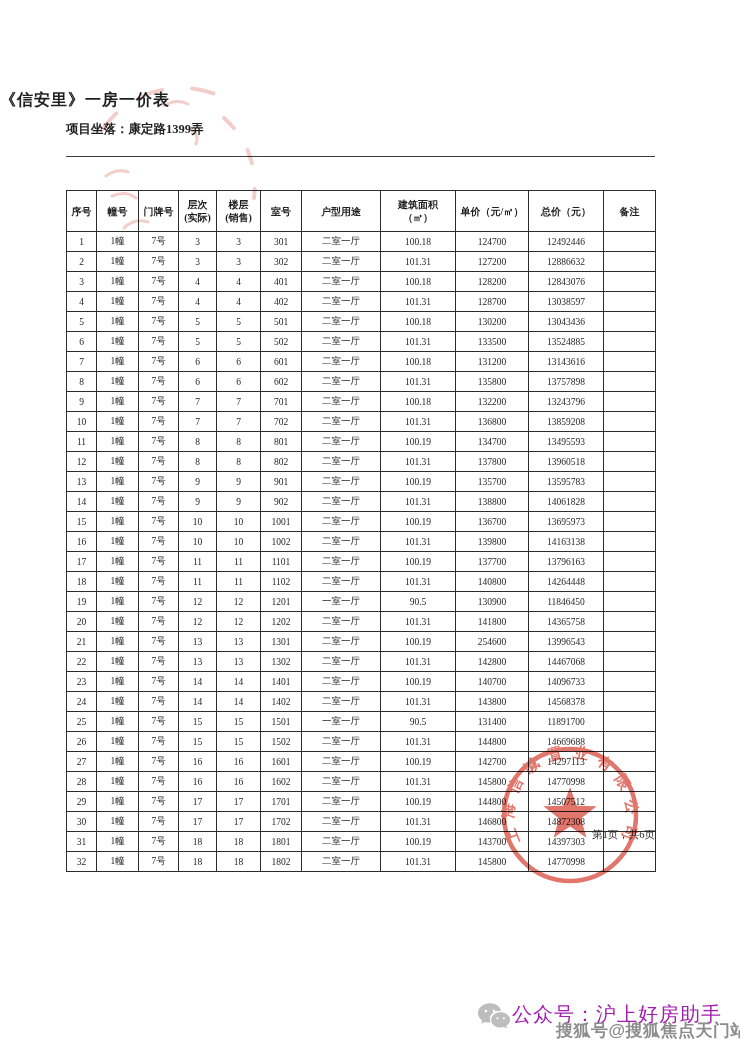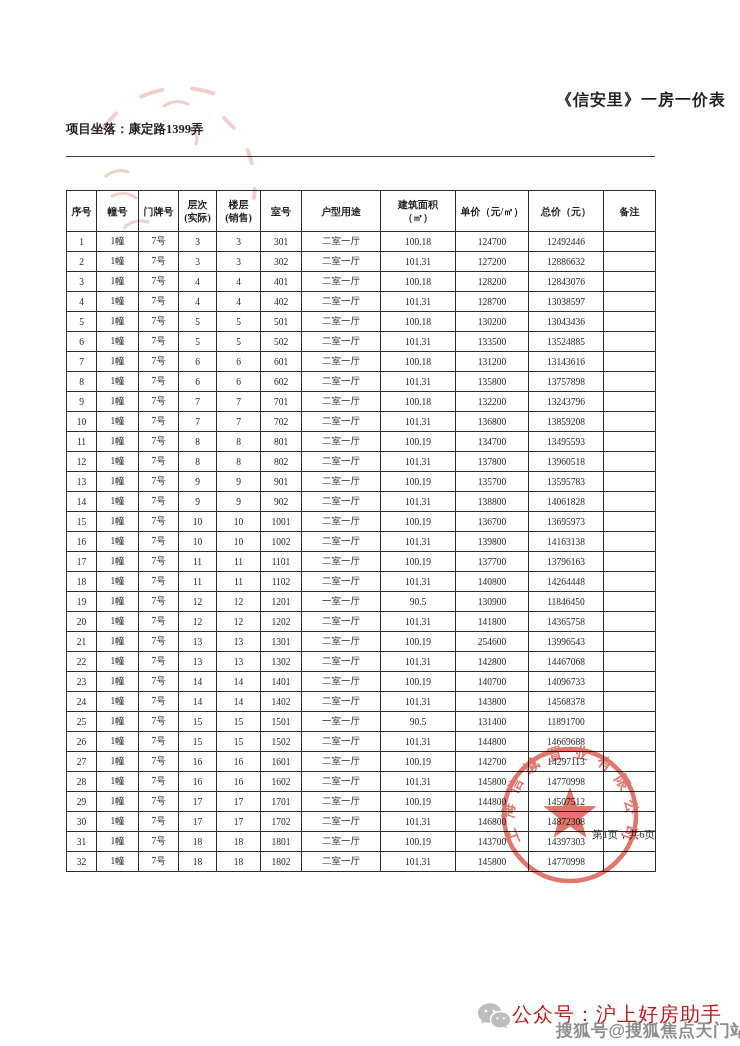--- a/index.html
+++ b/index.html
@@ -1,21 +1,21 @@
 <!DOCTYPE html>
 <html><head>
 <meta charset="utf-8">
 <style>
   html,body{margin:0;padding:0;background:#ffffff;}
   .page{
     position:relative;width:740px;height:1046px;background:#ffffff;overflow:hidden;
     font-family:"Liberation Serif","DejaVu Serif",serif;color:#1f1f1f;
   }
   .doc-title{
-    position:absolute;top:90px;left:0;width:726px;text-align:right;
+    position:absolute;top:90px;left:0;width:726px;text-align:left;
     font-size:16px;font-weight:bold;letter-spacing:1px;
   }
   .location-line{
     position:absolute;top:121px;left:66px;width:589px;
     font-size:12.5px;font-weight:bold;border-bottom:1px solid #3c3c3c;padding-bottom:18px;
   }
   table.price-table{
     position:absolute;top:142px;left:66px;width:589px;
     border-collapse:collapse;table-layout:fixed;
     border:1.5px solid #262626;
@@ -34,21 +34,21 @@
   }
   .seal{
     position:absolute;left:494px;top:739px;width:152px;height:152px;
     opacity:.82;mix-blend-mode:multiply;pointer-events:none;
   }
   .partial-seal{
     position:absolute;left:72px;top:78px;width:220px;height:190px;
     opacity:.38;mix-blend-mode:multiply;pointer-events:none;
   }
   .wm{position:absolute;font-family:"Liberation Sans","DejaVu Sans",sans-serif;white-space:nowrap;}
-  .wm-wechat-text{left:512px;top:1001px;font-size:20px;color:#b91c1c;letter-spacing:1px;}
+  .wm-wechat-text{left:512px;top:1001px;font-size:20px;color:#a21caf;letter-spacing:1px;}
   .wm-sohu-text{left:556px;top:1019px;font-size:17px;font-weight:bold;color:#8d8d8d;letter-spacing:.5px;}
   .wm-icon{position:absolute;left:477px;top:1002px;width:34px;height:29px;}
 </style>
 </head>
 <body>
 
 <div class="page">
 
   <div class="doc-title">《信安里》一房一价表</div>
 

